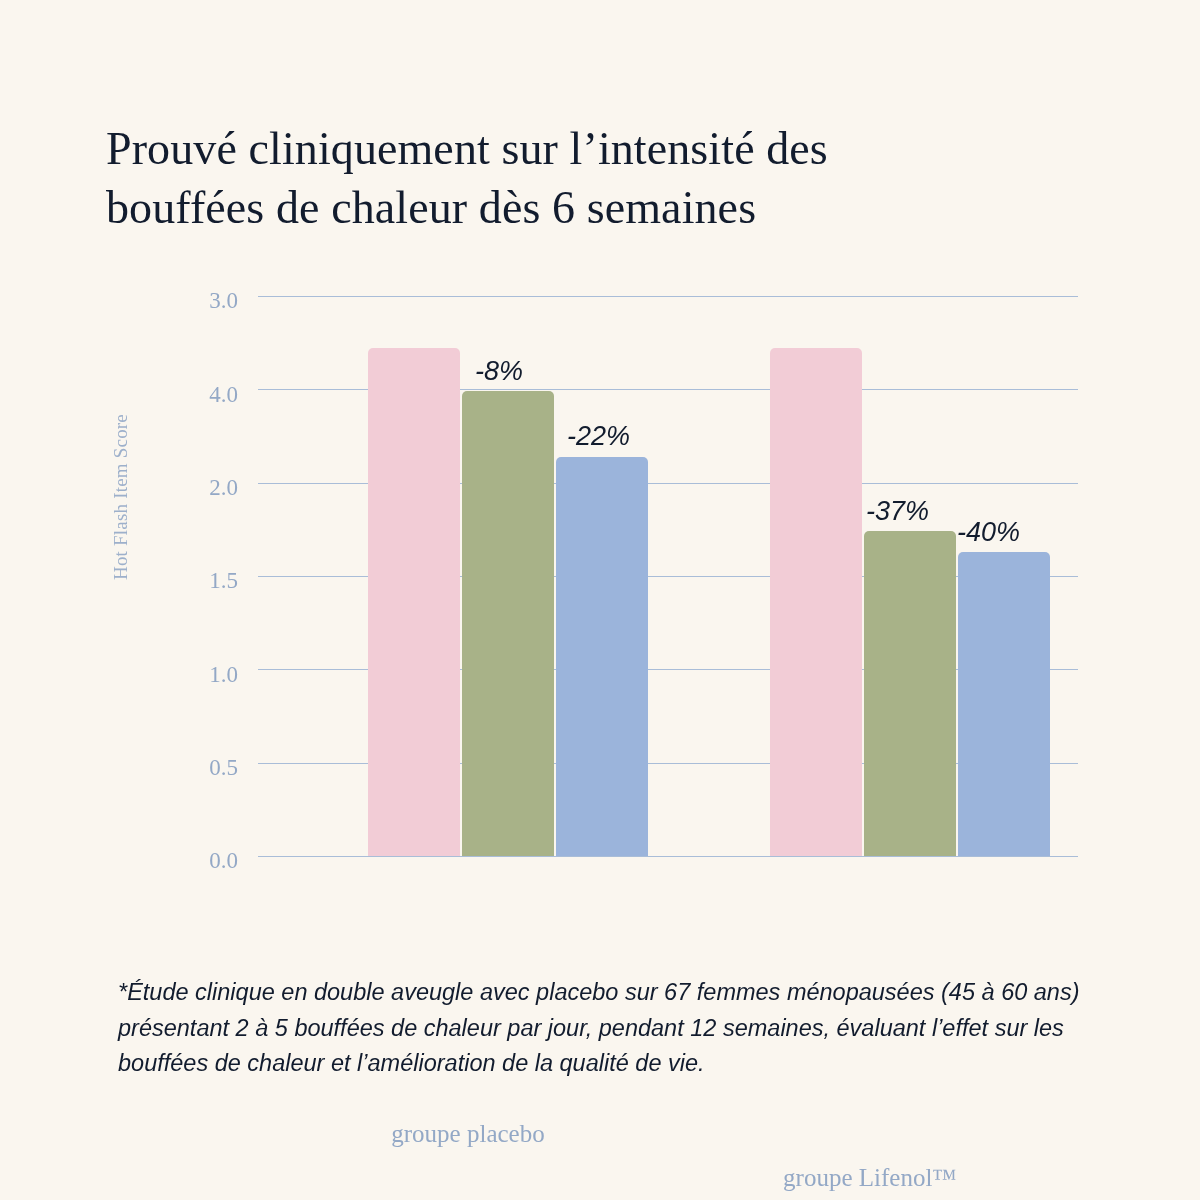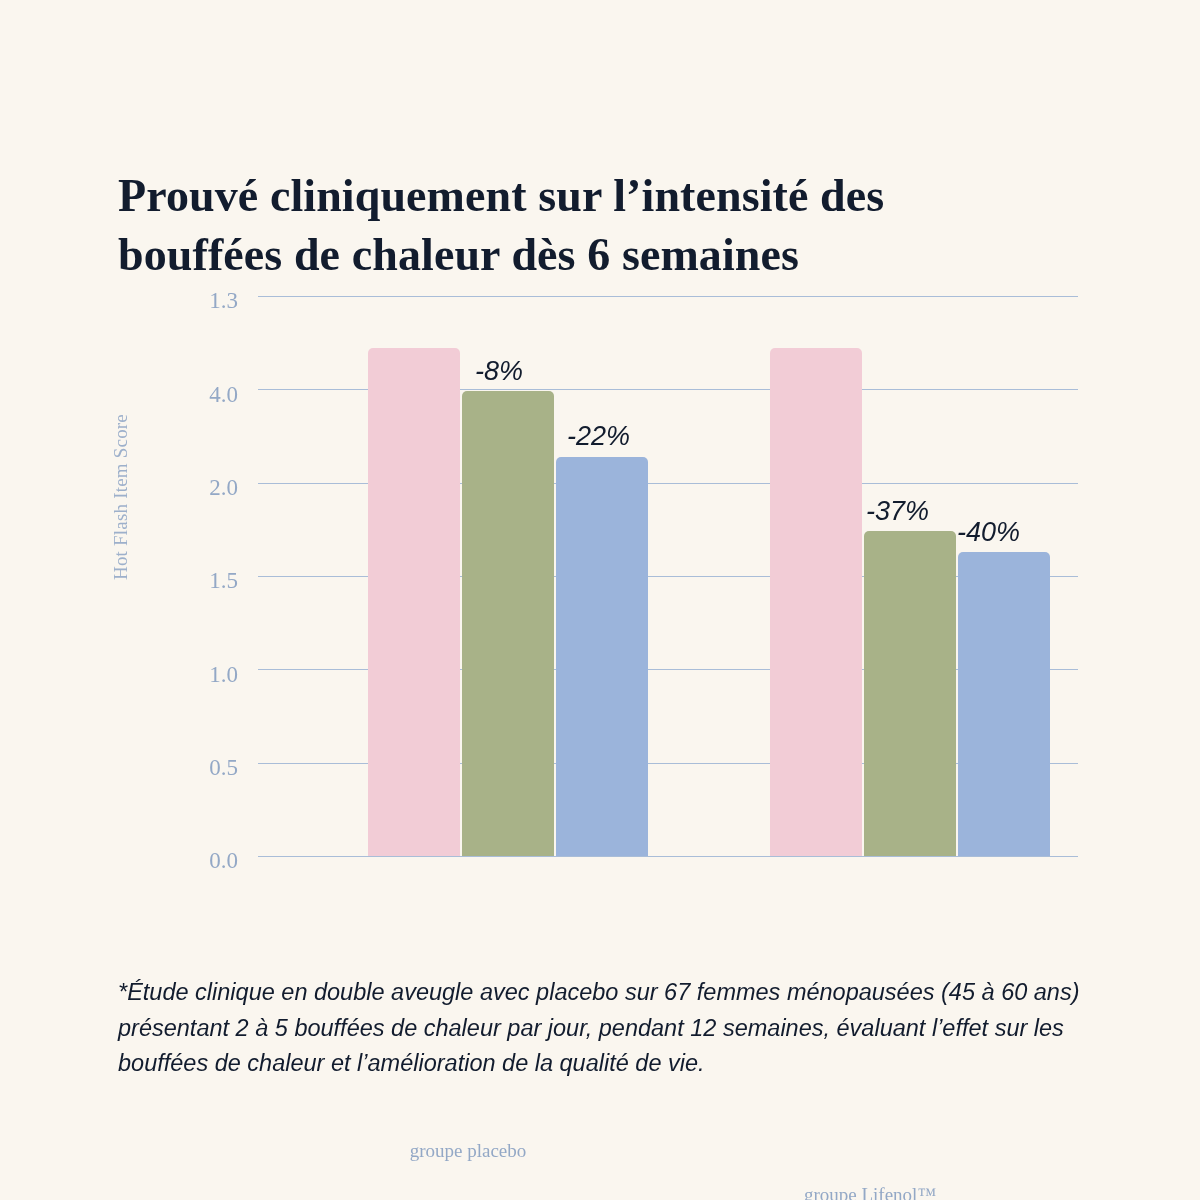--- a/index.html
+++ b/index.html
@@ -16,30 +16,29 @@
   .page {
     position: relative;
     width: 1200px;
     height: 1200px;
     box-sizing: border-box;
   }
 
   
   .title {
     position: absolute;
-    left: 118px;
+    left: 106px;
     top: 120px;
     width: 950px;
     font-family: "Liberation Serif", serif;
     font-size: 46px;
     line-height: 1.28;
     color: #121c2e;
     letter-spacing: 0.1px;
-    font-weight: 700;
-    margin-top: 47px;
+    font-weight: 400;
   }
   .title .line {
     display: block;
     white-space: nowrap;
   }
 
   
   .chart {
     position: absolute;
     left: 0;
@@ -91,23 +90,23 @@
   .barlabel {
     position: absolute;
     font-family: "Liberation Sans", sans-serif;
     font-style: italic;
     font-size: 27px;
     color: #121c2e;
     white-space: nowrap;
   }
   .group-label {
     position: absolute;
-    top: 860px;
+    top: 840px;
     font-family: "Liberation Serif", serif;
-    font-size: 19px;
+    font-size: 25px;
     color: #93a8c6;
     text-align: center;
     white-space: nowrap;
   }
   .legend-note {
     position: absolute;
     right: 122px;
     top: 918px;
     font-family: "Liberation Serif", serif;
     font-style: italic;
@@ -142,21 +141,21 @@
   <div class="chart">
 
     <div class="yaxis-title">Hot Flash Item Score</div>
 
     <div class="ylabel-text" style="left:168px; top:569px;">0.0</div>
     <div class="ylabel-text" style="left:168px; top:476px;">0.5</div>
     <div class="ylabel-text" style="left:168px; top:383px;">1.0</div>
     <div class="ylabel-text" style="left:168px; top:289px;">1.5</div>
     <div class="ylabel-text" style="left:168px; top:196px;">2.0</div>
     <div class="ylabel-text" style="left:168px; top:103px;">4.0</div>
-    <div class="ylabel-text" style="left:168px; top:9px;">1.3</div>
+    <div class="ylabel-text" style="left:168px; top:9px;">3.0</div>
 
     <div class="plot">
 
       <div class="gridline" style="top:560px;"></div>
       <div class="gridline" style="top:466.7px;"></div>
       <div class="gridline" style="top:373.3px;"></div>
       <div class="gridline" style="top:280px;"></div>
       <div class="gridline" style="top:186.7px;"></div>
       <div class="gridline" style="top:93.3px;"></div>
       <div class="gridline" style="top:0px;"></div>

